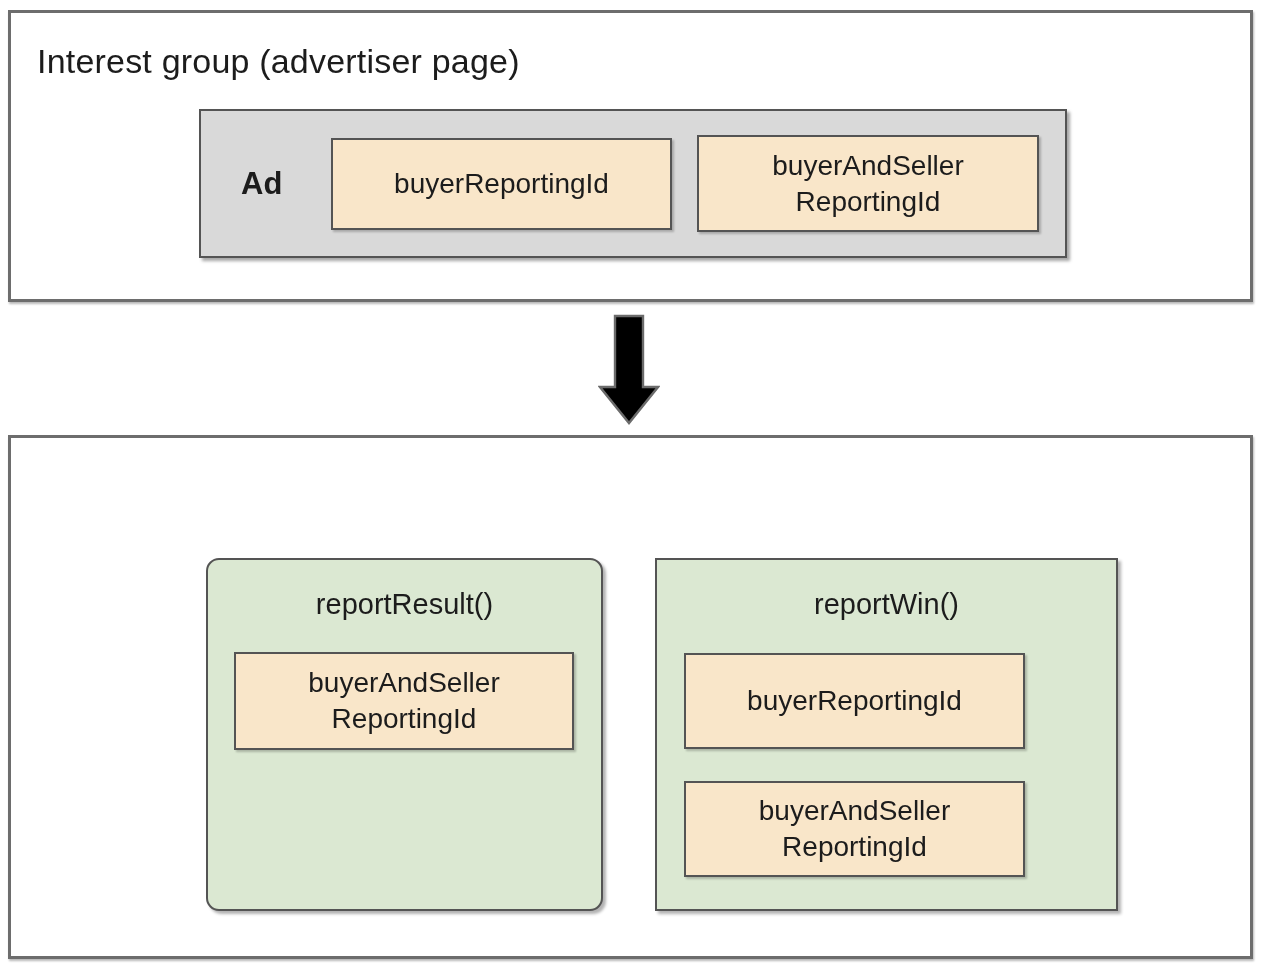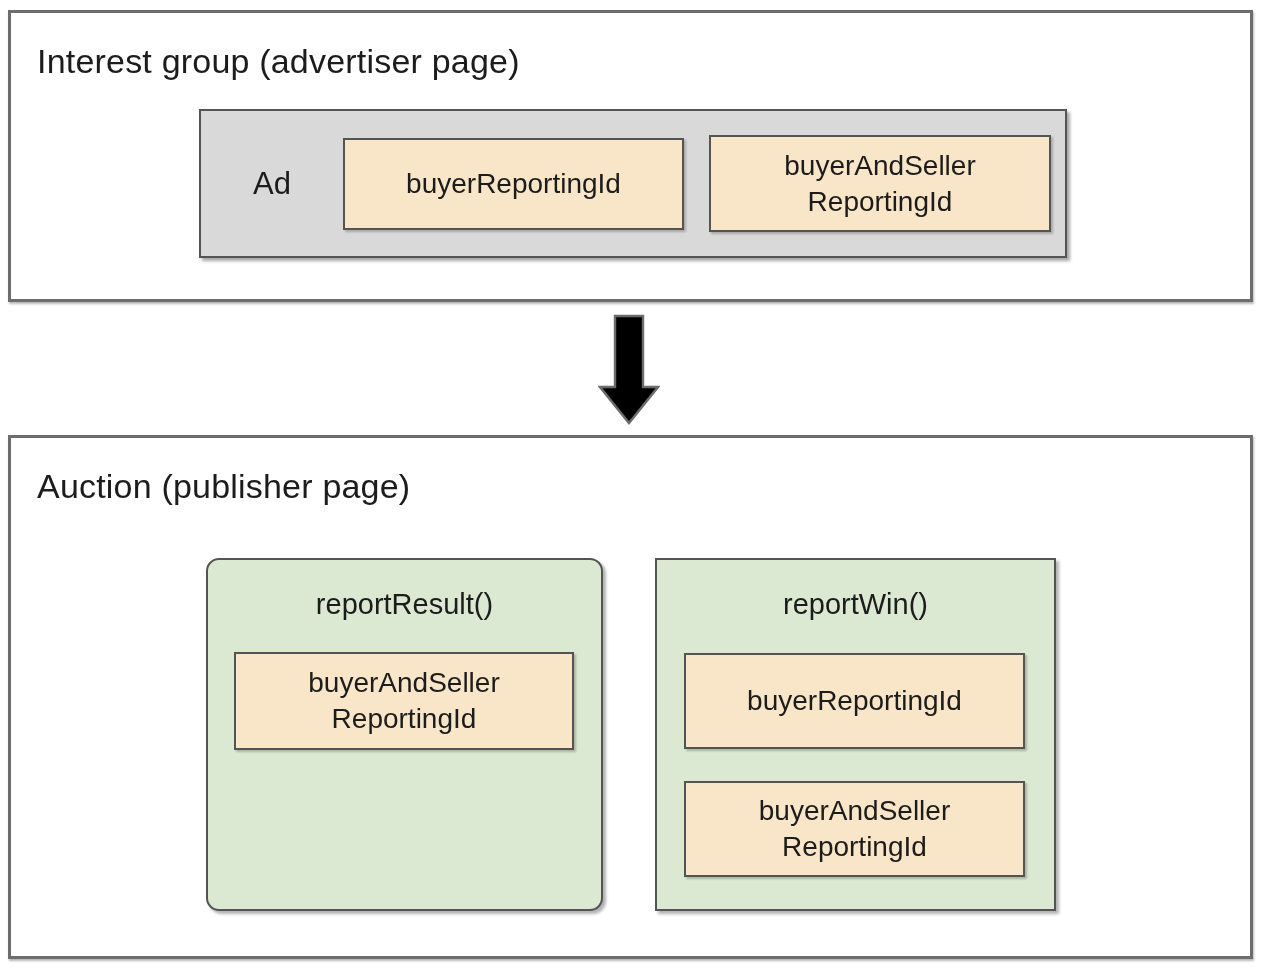--- a/index.html
+++ b/index.html
@@ -27,21 +27,21 @@
 
   .ad-box {
     position: absolute; left: 188px; top: 96px; width: 868px; height: 149px;
     box-sizing: border-box;
     background: var(--ad_fill, #d9d9d9);
     border: 2.5px solid var(--box_border, #545454);
     box-shadow: 3px 3px 3px rgba(0,0,0,0.35);
     display: flex; align-items: center;
   }
   .ad-label {
-    margin-left: 52px; font-weight: normal; font-size: 31px; width: 58px;
+    margin-left: 40px; font-weight: bold; font-size: 31px; width: 58px;
     flex: 0 0 auto;
   }
 
   .id-box {
     box-sizing: border-box;
     background: var(--id_fill, #f9e6c9);
     border: 2.5px solid var(--box_border, #545454);
     box-shadow: 2px 2px 2px rgba(0,0,0,0.22);
     display: flex; align-items: center; justify-content: center;
     text-align: center; font-size: 28px; line-height: 36px;
@@ -54,21 +54,21 @@
     position: absolute; left: 598px; top: 314px; width: 62px; height: 111px;
   }
 
   .fn-box {
     position: absolute; top: 120px; height: 353px; box-sizing: border-box;
     background: var(--function_fill, #dbe8d2);
     border: 2.5px solid var(--box_border, #545454);
     box-shadow: 3px 3px 3px rgba(0,0,0,0.3);
   }
   #fn-report-result { left: 195px; width: 397px; border-radius: 13px; }
-  #fn-report-win    { left: 644px; width: 401px; }
+  #fn-report-win    { left: 644px; width: 463px; }
 
   .fn-title {
     position: absolute; left: 0; right: 0; top: 28px;
     text-align: center; font-size: 29px; white-space: nowrap;
   }
   .fn-box .id-box { position: absolute; }
   #rr-id-0  { left: 26px; top: 92px;  width: 340px; height: 98px; }
   #rw-id-0  { left: 27px; top: 93px;  width: 341px; height: 96px; }
   #rw-id-1  { left: 27px; top: 221px; width: 341px; height: 96px; }
 </style>
@@ -86,21 +86,20 @@
       <div class="id-box" id="ig-id-1">buyerAndSeller
 ReportingId</div>
     </div>
   </section>
 
   <svg class="arrow" viewBox="0 0 62 111" xmlns="http://www.w3.org/2000/svg">
     <polygon points="17,2 45,2 45,73 60,73 31,109 2,73 17,73" style="fill: var(--arrow_fill, #000); stroke: var(--arrow_outline, #6b6b6b); stroke-width: 2.4;"></polygon>
   </svg>
 
   <section class="section" id="sec-auction">
-    <div class="section-title">Auction (publisher page)</div>
 
     <div class="fn-box" id="fn-report-result">
       <div class="fn-title">reportResult()</div>
       <div class="id-box" id="rr-id-0">buyerAndSeller
 ReportingId</div>
     </div>
 
     <div class="fn-box" id="fn-report-win">
       <div class="fn-title">reportWin()</div>
       <div class="id-box" id="rw-id-0">buyerReportingId</div>

